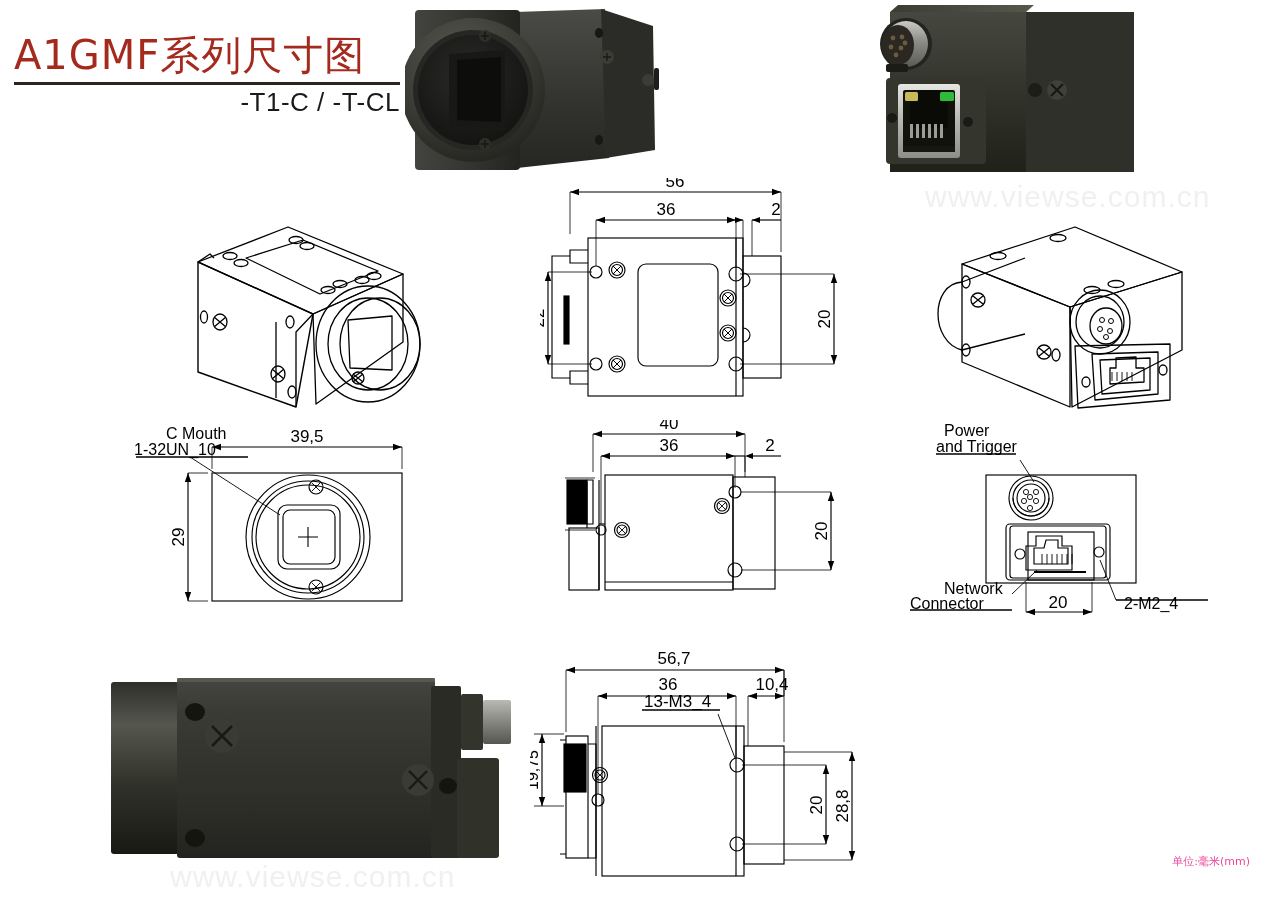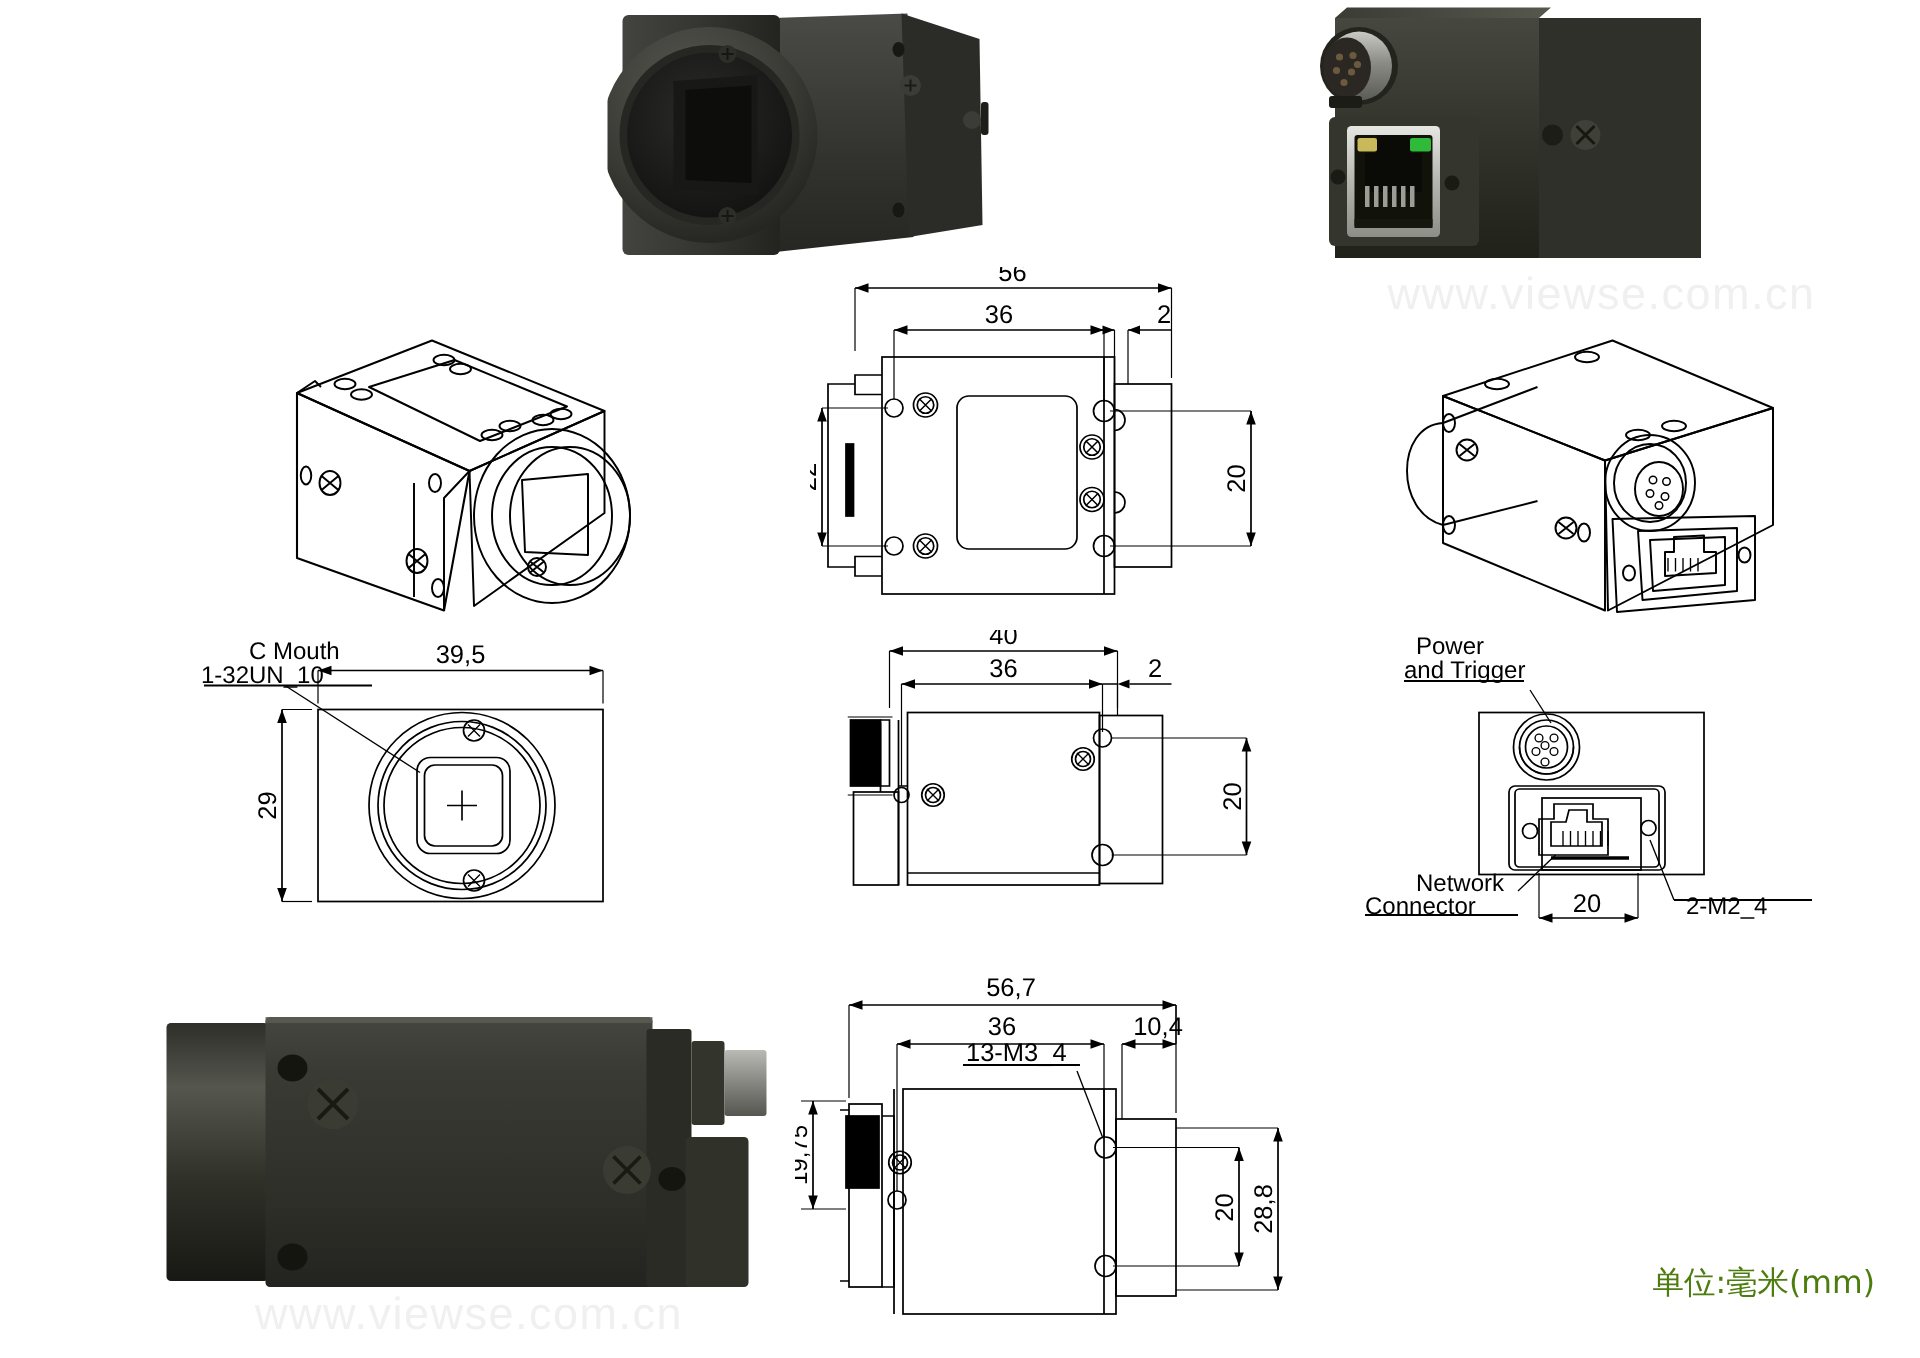--- a/index.html
+++ b/index.html
@@ -15,34 +15,39 @@
               font-family:"DejaVu Sans",sans-serif;font-weight:400;}
   #title-rule{height:3px;background:#2e2320;margin:6px 0 2px 0;width:386px;}
   #subtitle{font-size:26px;color:#1a1a1a;text-align:right;width:386px;
             letter-spacing:.5px;}
 
   
   .watermark{font-size:30px;color:#f0f0f0;letter-spacing:1px;
              user-select:none;white-space:nowrap;}
 
   
-  #units-note{right:30px;bottom:36px;font-size:21px;color:#4d7c0f;
+  #units-note{right:30px;bottom:36px;font-size:11px;color:#ec4899;
               font-family:"DejaVu Sans",sans-serif;}
 
   
   .fig{display:block;}
 
   
   svg text{font-family:"Liberation Sans","DejaVu Sans",sans-serif;fill:#000;}
 </style>
 </head>
 <body>
 
 <div class="sheet">
 
+  <div class="abs" id="title-block">
+    <div id="main-title">A1GMF系列尺寸图</div>
+    <div id="title-rule"></div>
+    <div id="subtitle">-T1-C / -T-CL</div>
+  </div>
 
   <div class="abs watermark" style="left:925px;top:180px;">www.viewse.com.cn</div>
   <div class="abs watermark" style="left:170px;top:860px;">www.viewse.com.cn</div>
 
   <div class="abs" id="units-note">单位:毫米(mm)</div>
 
   <svg class="abs fig" style="left:405px;top:0px;" width="255" height="180" viewBox="0 0 255 180">
     <defs>
       <linearGradient id="bodyG" x1="0" y1="0" x2="1" y2="0">
         <stop offset="0%" stop-color="#43443f"></stop>

